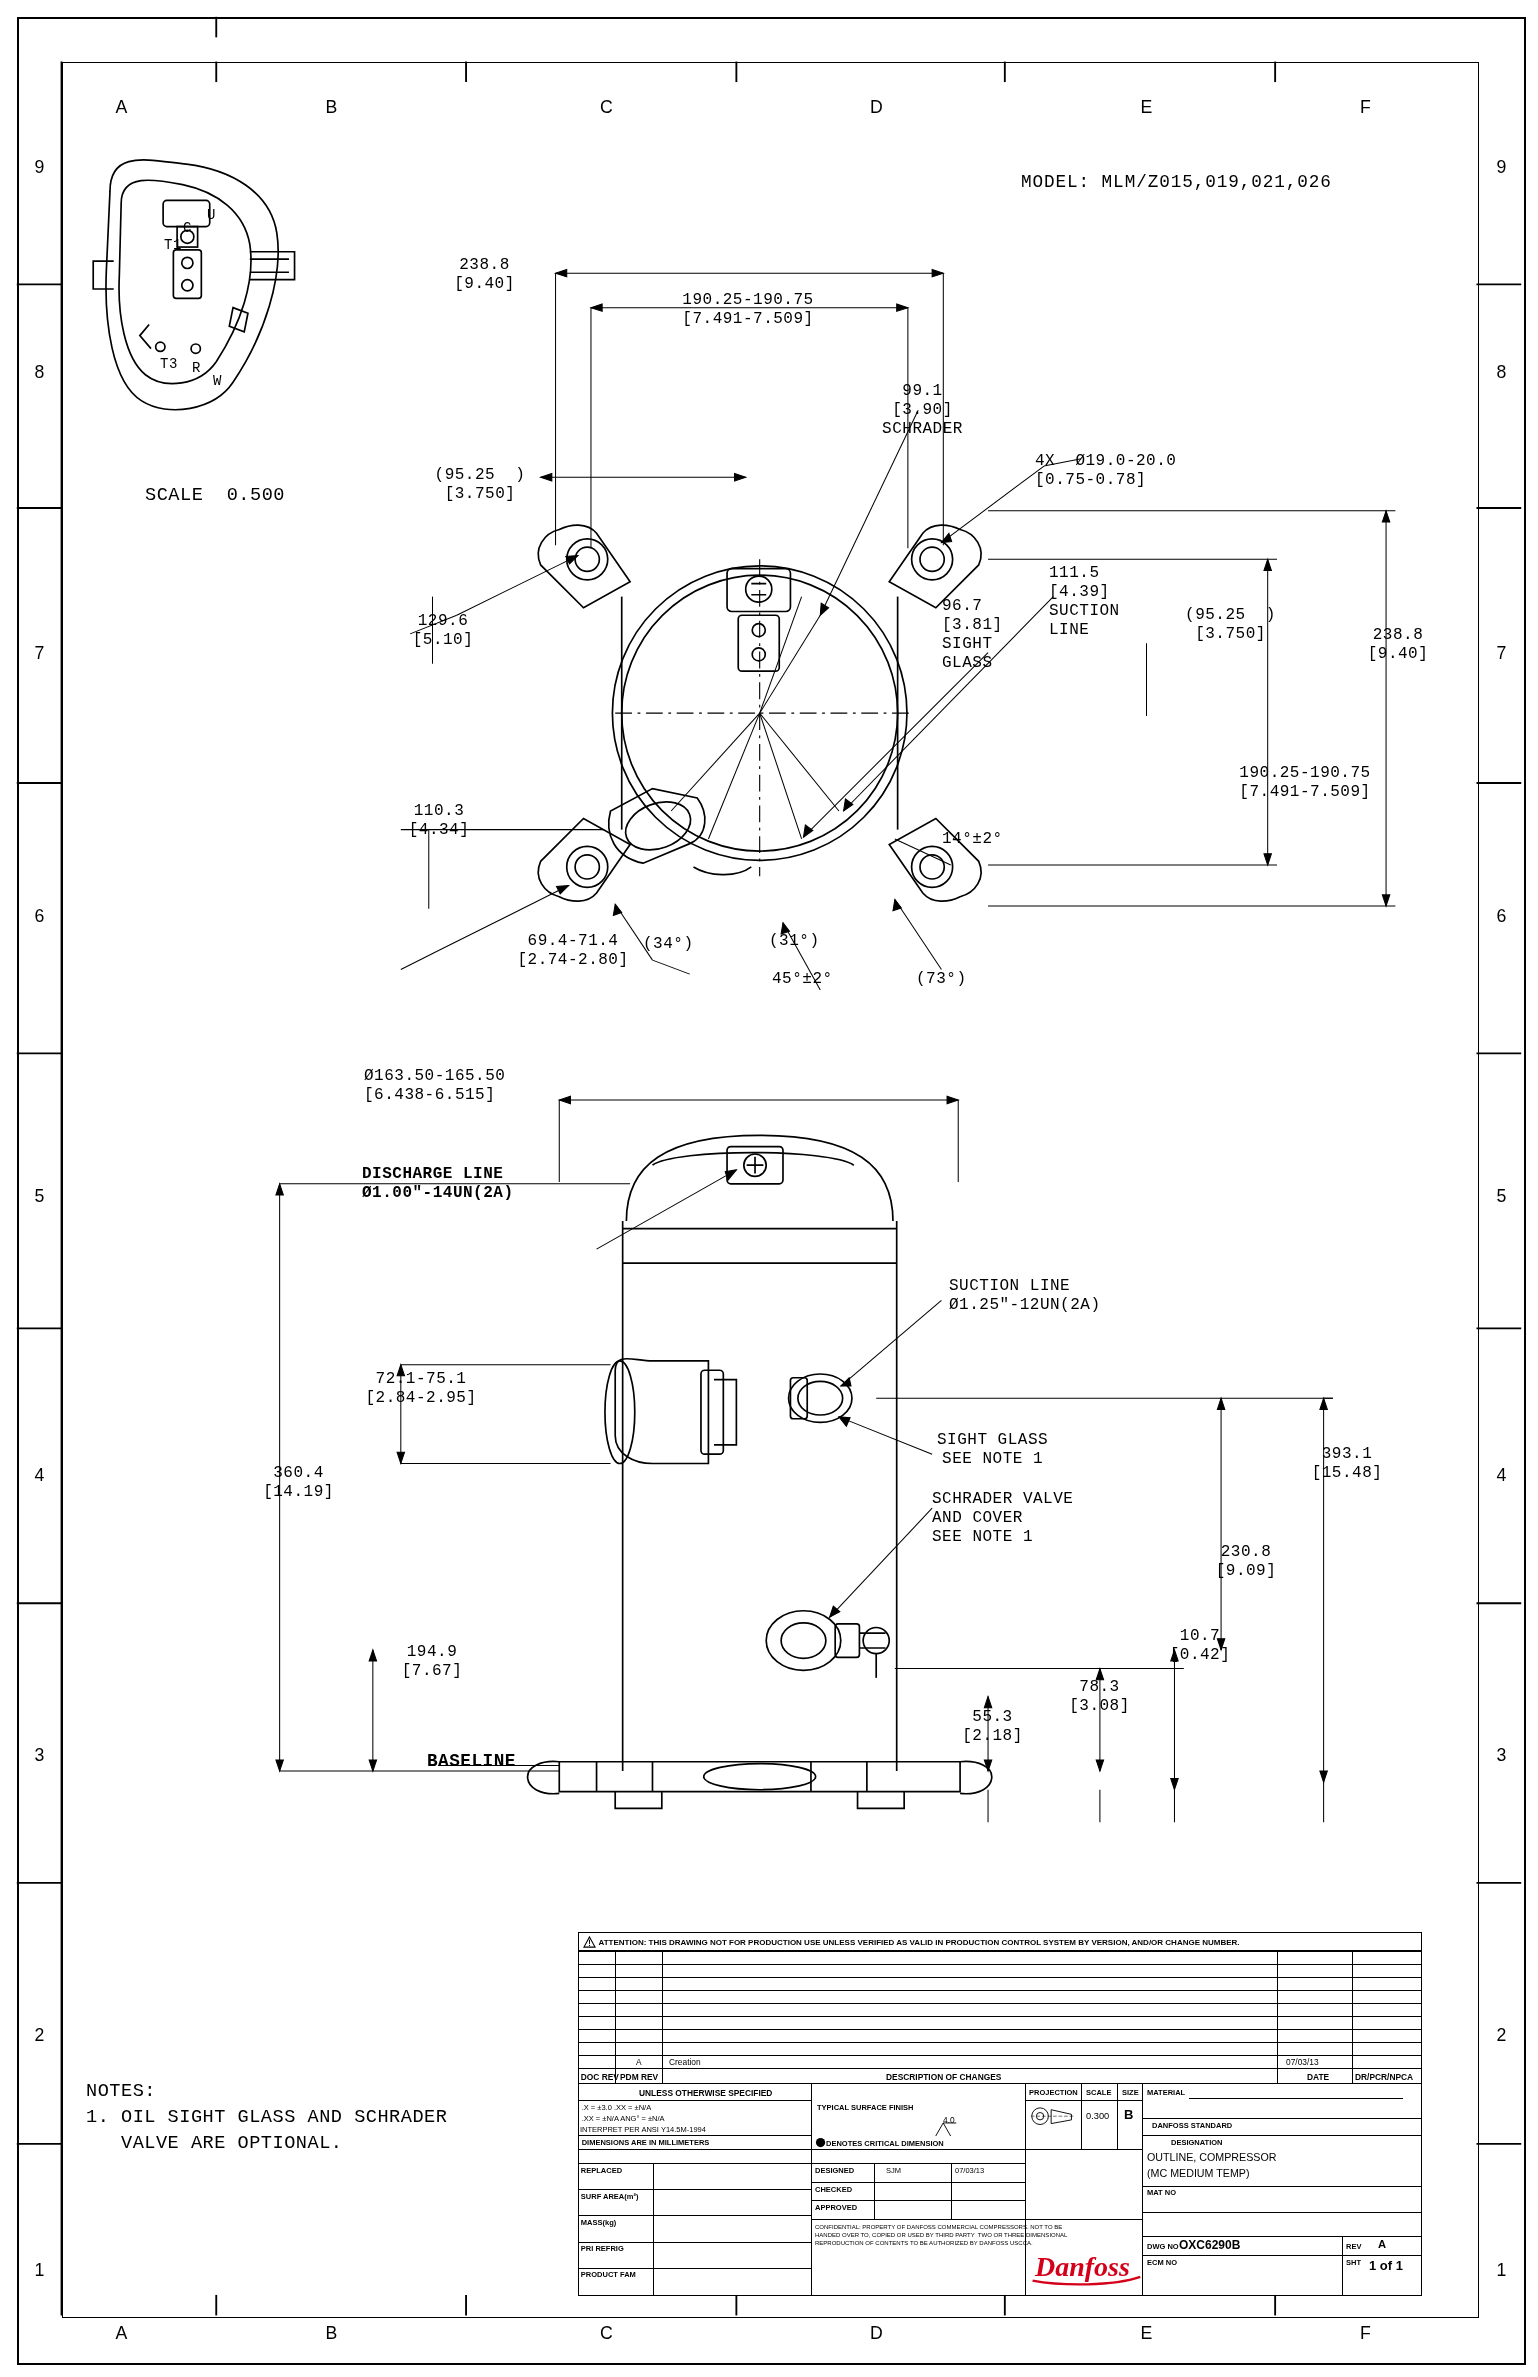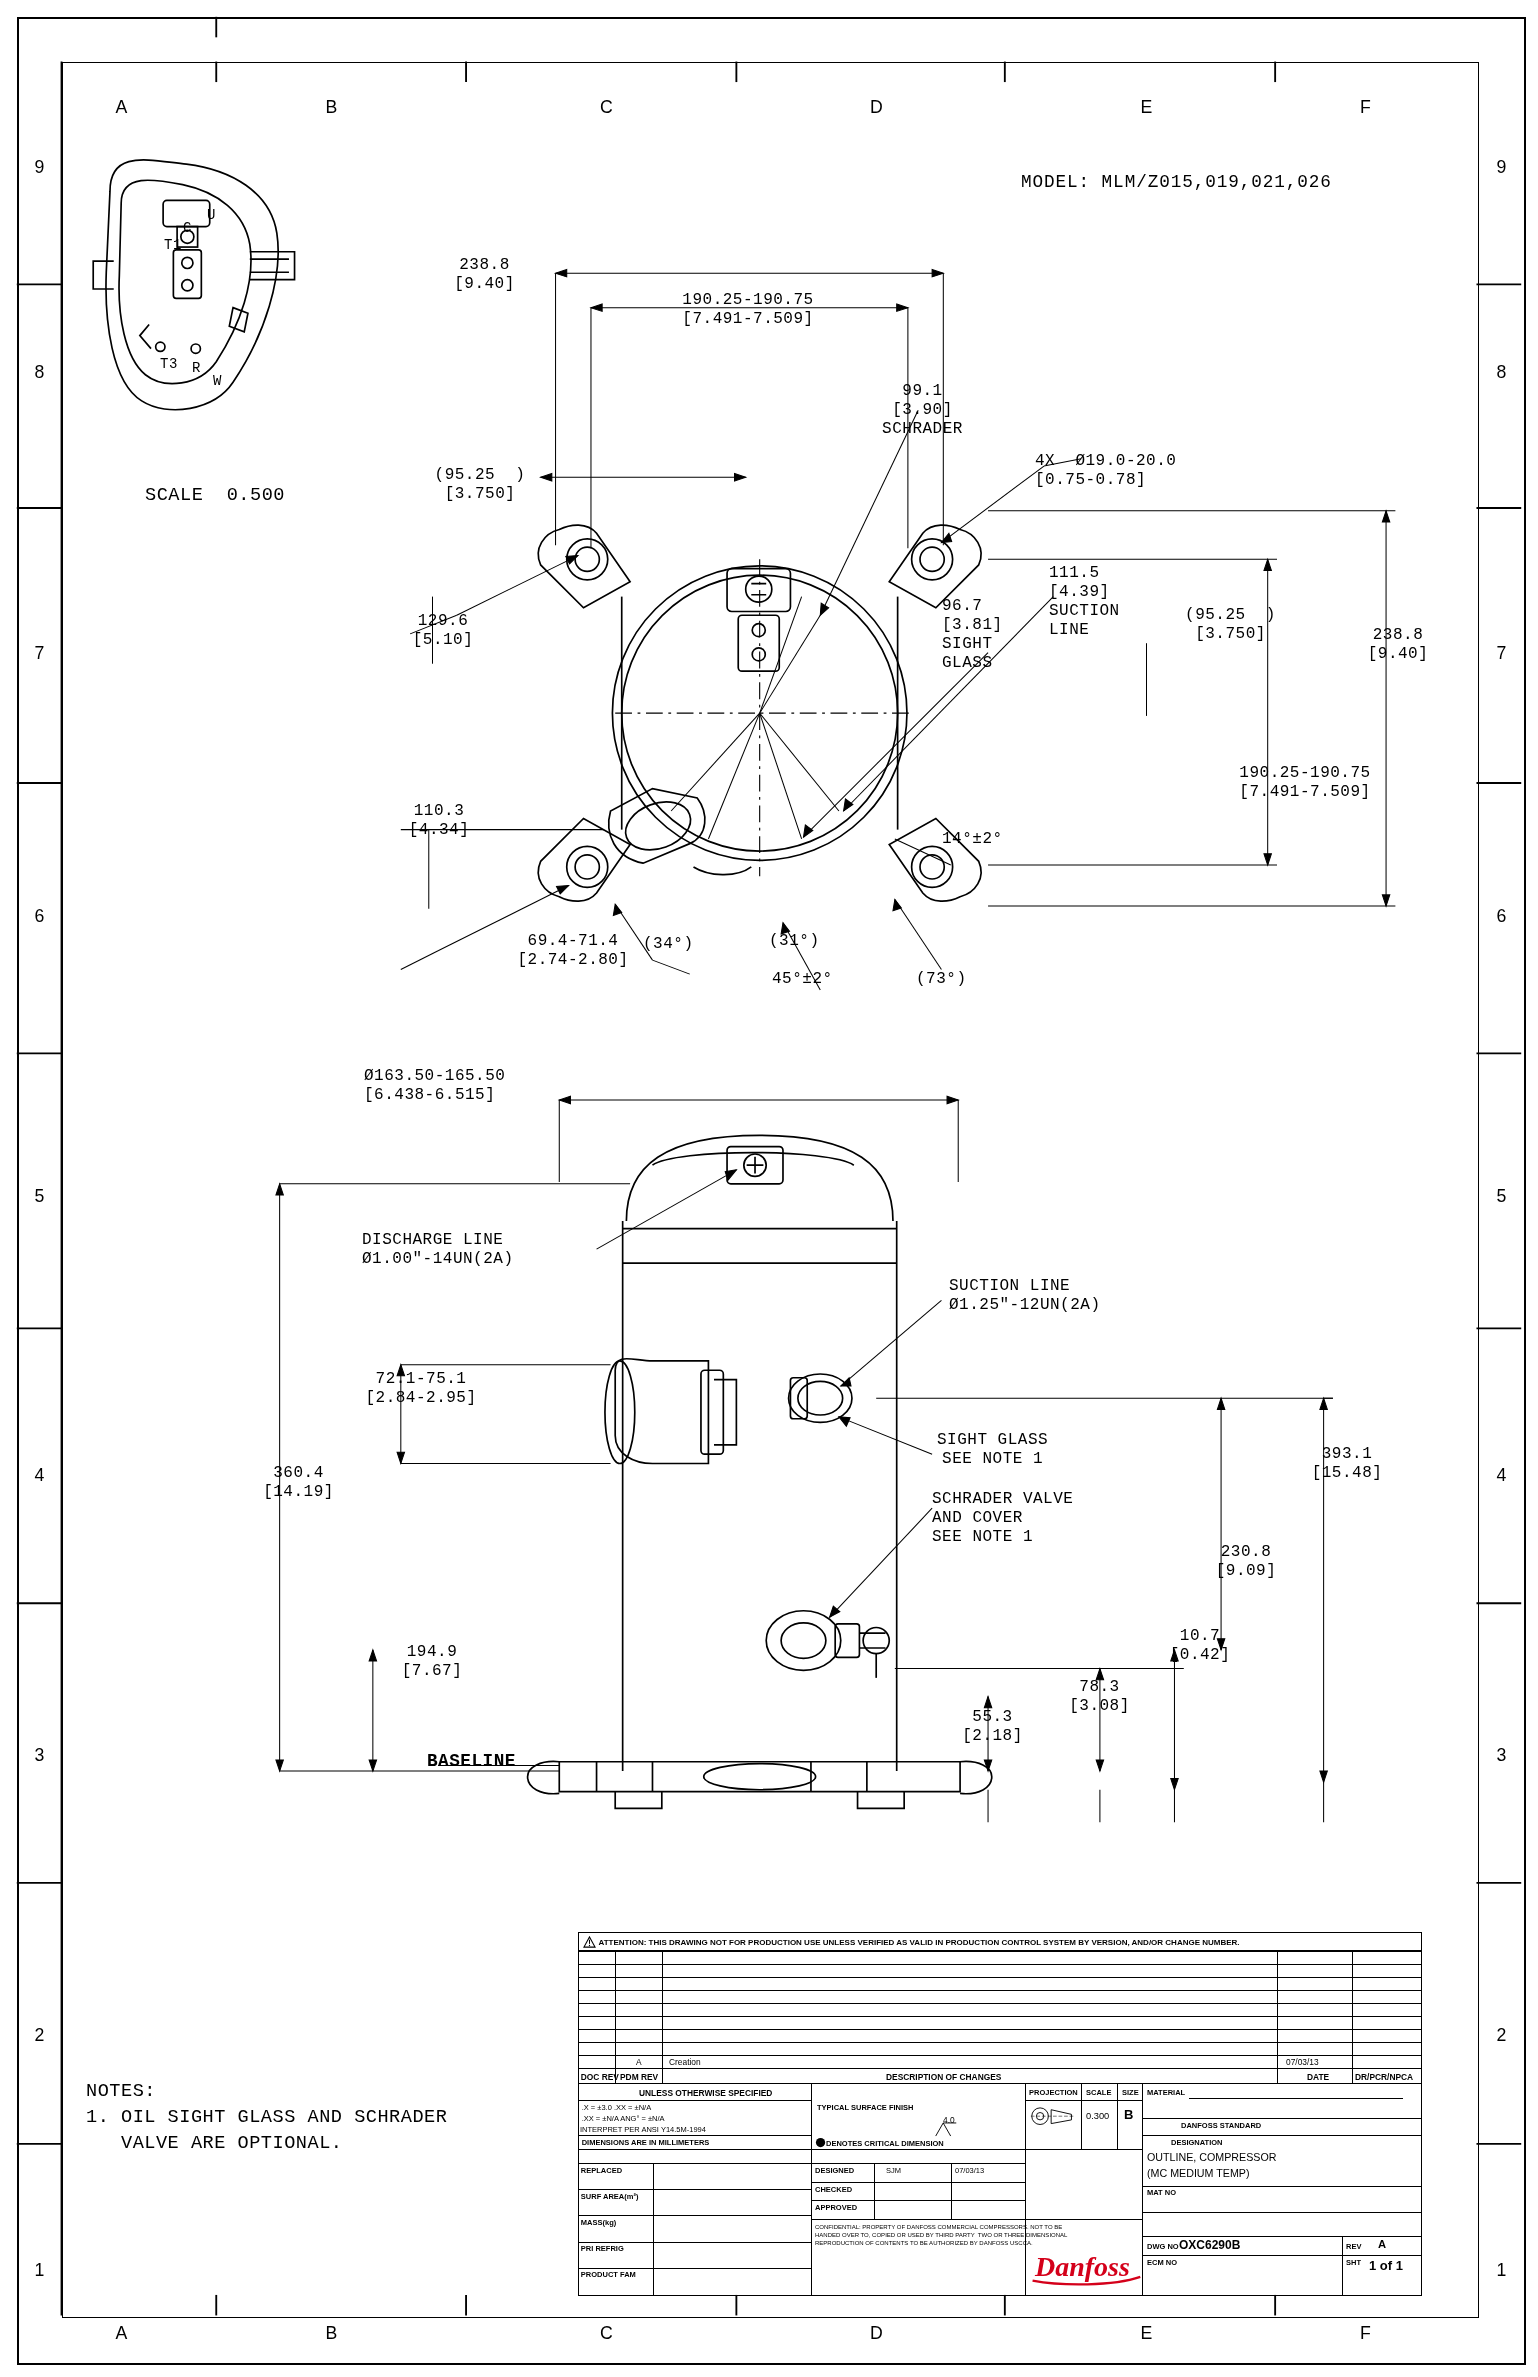--- a/index.html
+++ b/index.html
@@ -393,21 +393,21 @@
   <div class="dim" style="left:942px;top:830px;">14°±2°</div>
   <div class="dimc" style="left:466px;top:932px;width:214px;">69.4-71.4
 [2.74-2.80]</div>
   <div class="dim" style="left:643px;top:935px;">(34°)</div>
   <div class="dim" style="left:769px;top:932px;">(31°)</div>
   <div class="dim" style="left:772px;top:970px;">45°±2°</div>
   <div class="dim" style="left:916px;top:970px;">(73°)</div>
 
   <div class="dim" style="left:364px;top:1067px;">Ø163.50-165.50
 [6.438-6.515]</div>
-  <div class="dim" style="left:362px;top:1231px;">DISCHARGE LINE
+  <div class="dim" style="left:362px;top:1165px;font-weight:bold;">DISCHARGE LINE
 Ø1.00"-14UN(2A)</div>
   <div class="dim" style="left:949px;top:1277px;">SUCTION LINE
 Ø1.25"-12UN(2A)</div>
   <div class="dim" style="left:937px;top:1431px;text-align:center;">SIGHT GLASS
 SEE NOTE 1</div>
   <div class="dim" style="left:932px;top:1490px;">SCHRADER VALVE
 AND COVER
 SEE NOTE 1</div>
   <div class="dimc" style="left:328px;top:1370px;width:186px;">72.1-75.1
 [2.84-2.95]</div>
@@ -532,21 +532,21 @@
     <svg style="position:absolute;left:451px;top:173px;width:48px;height:22.4px;" viewBox="0 0 52 24" width="48" height="22.4">
       <circle cx="12" cy="12" r="9" fill="none" stroke="#000" stroke-width="1"></circle>
       <circle cx="12" cy="12" r="4" fill="none" stroke="#000" stroke-width="1"></circle>
       <path d="M24 5 L46 10 L46 16 L24 20 Z" fill="none" stroke="#000" stroke-width="1"></path>
       <line x1="2" y1="12" x2="48" y2="12" stroke="#000" stroke-width="0.6" stroke-dasharray="4 2"></line>
     </svg>
 
     <div class="tbtxt b" style="left:569px;top:156px;font-size:7.5px;">MATERIAL</div>
     <div class="tbline" style="left:611px;top:166px;width:214px;height:1.4px;"></div>
     <div class="tbline" style="left:564px;top:186px;width:280px;height:0.9px;"></div>
-    <div class="tbtxt b" style="left:603px;top:189px;font-size:7.5px;">DANFOSS STANDARD</div>
+    <div class="tbtxt b" style="left:574px;top:189px;font-size:7.5px;">DANFOSS STANDARD</div>
     <div class="tbline" style="left:564px;top:203px;width:280px;height:0.9px;"></div>
     <div class="tbtxt b" style="left:569px;top:206px;font-size:7.5px;margin-left:24px;">DESIGNATION</div>
     <div class="tbtxt" style="left:569px;top:219px;font-size:10.7px;">OUTLINE, COMPRESSOR</div>
     <div class="tbtxt" style="left:569px;top:235px;font-size:10.7px;">(MC MEDIUM TEMP)</div>
     <div class="tbline" style="left:564px;top:254px;width:280px;height:0.9px;"></div>
     <div class="tbtxt b" style="left:569px;top:256px;font-size:7.5px;">MAT NO</div>
     <div class="tbline" style="left:564px;top:280px;width:280px;height:0.9px;"></div>
     <div class="tbtxt b" style="left:569px;top:310px;font-size:7.5px;">DWG NO</div>
     <div class="tbtxt b" style="left:601px;top:306px;font-size:12px;">OXC6290B</div>
     <div class="tbline" style="left:564px;top:323px;width:280px;height:0.9px;"></div>

